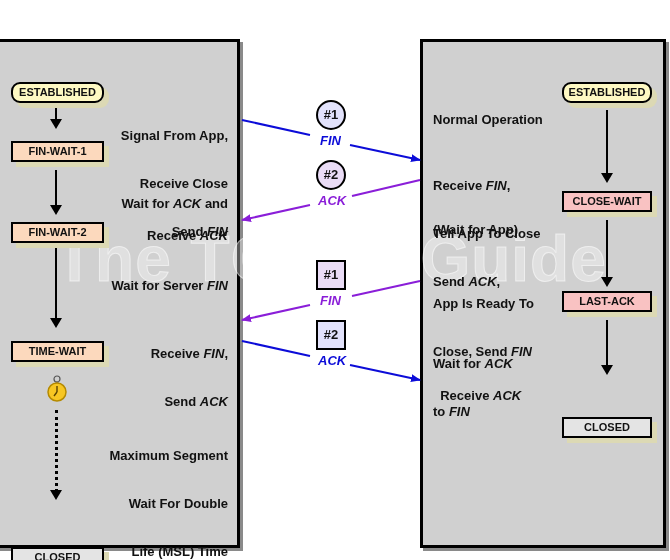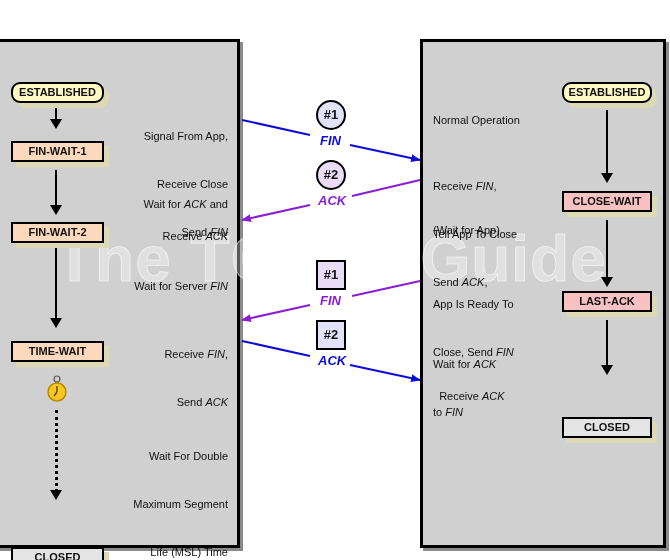--- a/index.html
+++ b/index.html
@@ -18,21 +18,21 @@
       position: absolute; height: 17px; border: 2px solid #000;
       font-weight: bold; font-size: 11px; text-align: center; line-height: 17px; color: #111;
       box-shadow: 5px 5px 0 #dcd9b4;
       z-index: 3;
     }
     .state.green { background: #fef9c3; border-radius: 9px; }
     .state.peach { background: #fcd9bd; }
     .state.pink { background: #f9c2c2; }
     .state.grey { background: #e4e4e4; margin-top: 36px; }
     .label {
-      position: absolute; font-weight: normal; font-size: 11px; line-height: 16px; color: #111; z-index: 3;
+      position: absolute; font-weight: bold; font-size: 13px; line-height: 16px; color: #111; z-index: 3;
       white-space: pre;
     }
     .label.right { text-align: right; }
     .label i { font-style: italic; }
     .vline { position: absolute; width: 2px; background: #000; z-index: 2; }
     .arrowhead {
       position: absolute; width: 0; height: 0; border-left: 6px solid transparent; border-right: 6px solid transparent;
       border-top: 10px solid #000; z-index: 2;
     }
     .dots { position: absolute; width: 0; border-left: 3px dotted #000; z-index: 2; }
@@ -97,22 +97,22 @@
   <span>Receive </span><i>ACK</i>
 </div>
 <div class="label right" style="left:60px;top:262px;width:168px;">
   <span>Wait for Server </span><i>FIN</i>
 </div>
 <div class="label right" style="left:90px;top:314px;width:138px;">
   <div><span>Receive </span><i>FIN</i><span>,</span></div>
   <div><span>Send </span><i>ACK</i></div>
 </div>
 <div class="label right" style="left:80px;top:416px;width:148px;">
+  <div>Maximum Segment</div>
   <div>Wait For Double</div>
-  <div>Maximum Segment</div>
   <div>Life (MSL) Time</div>
 </div>
 
 <div class="state green" style="left:562px;top:82px;width:86px;">ESTABLISHED</div>
 <div class="vline" style="left:606px;top:110px;height:66px;"></div>
 <div class="arrowhead" style="left:601px;top:173px;"></div>
 <div class="state pink" style="left:562px;top:191px;width:86px;">CLOSE-WAIT</div>
 <div class="vline" style="left:606px;top:220px;height:60px;"></div>
 <div class="arrowhead" style="left:601px;top:277px;"></div>
 <div class="state pink" style="left:562px;top:291px;width:86px;">LAST-ACK</div>

